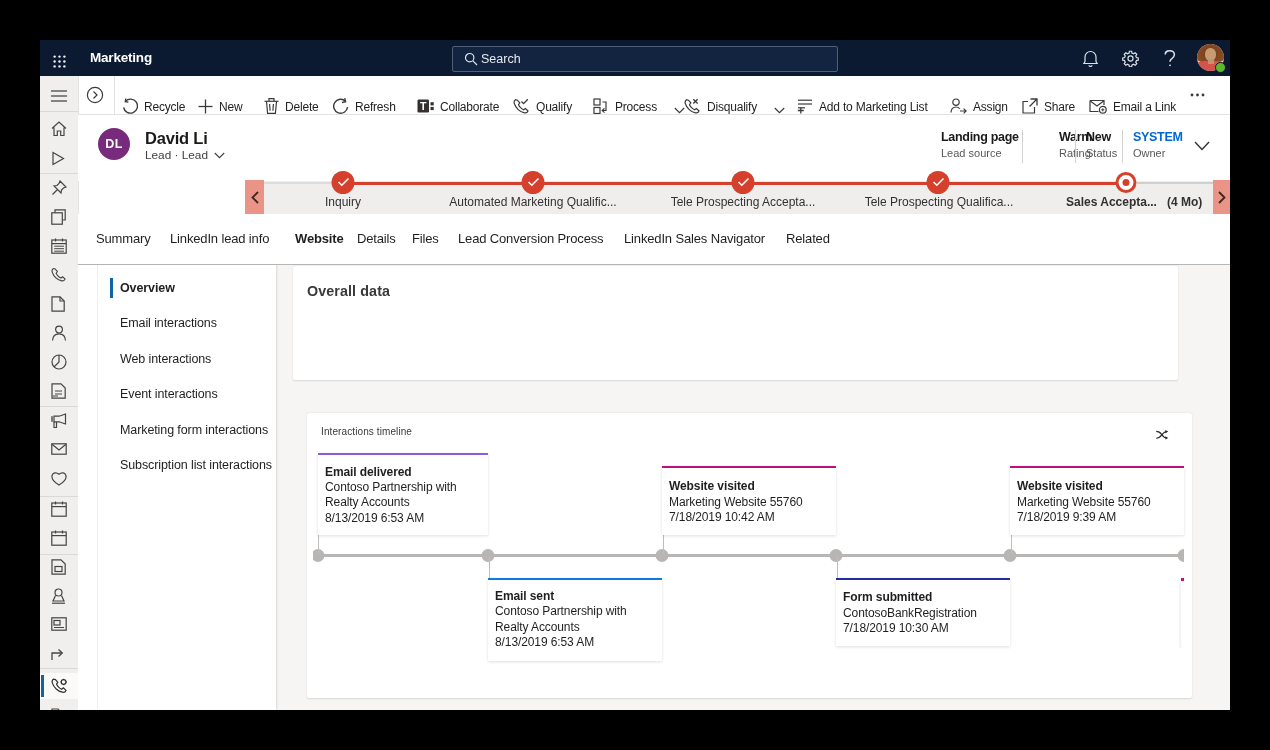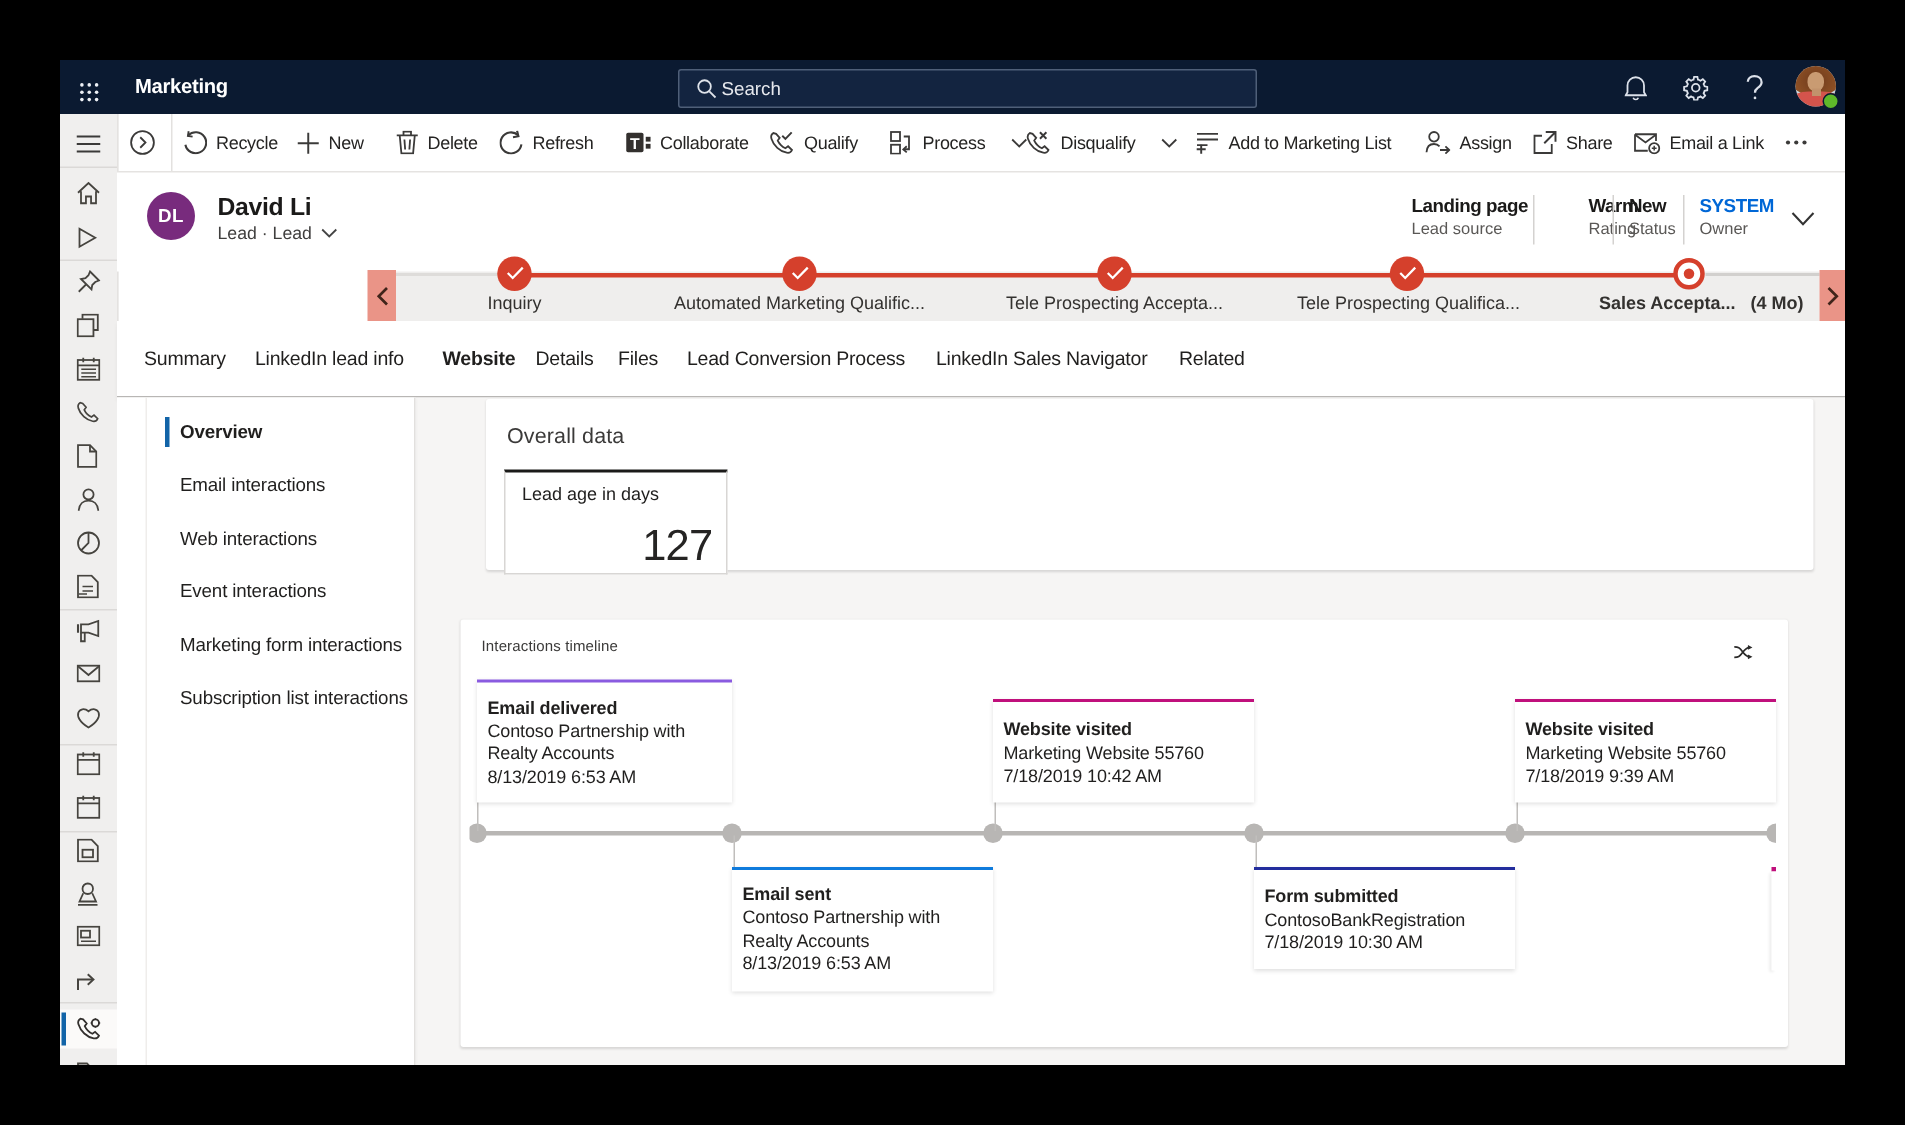--- a/index.html
+++ b/index.html
@@ -12,21 +12,21 @@
   #waffle{position:absolute;left:13px;top:15px;width:13px;height:13px;}
   #brand{position:absolute;left:50px;top:0;height:36px;line-height:36px;color:#fff;
          font-size:13.5px;font-weight:bold;letter-spacing:-0.2px;}
   #search{position:absolute;left:412px;top:6px;width:384px;height:24px;background:#132440;
           border:1px solid #4f5f78;border-radius:2px;color:#e7e9ee;font-size:12.5px;}
   #search .ph{position:absolute;left:28px;top:0;line-height:24px;}
   .topicon{position:absolute;top:9px;color:#e3e7ee;}
   
   #cmdbar{position:absolute;left:38px;top:36px;width:1152px;height:38px;background:#fff;}
   #cmdbar .sep{position:absolute;top:0px;width:1px;height:38px;background:#e3e1df;}
-  .cmditem{position:absolute;top:0;height:38px;display:flex;align-items:center;gap:6px;
+  .cmditem{position:absolute;top:0;height:38px;display:flex;align-items:flex-end;gap:6px;
            color:#252423;font-size:12px;letter-spacing:-0.2px;}
   .cmditem svg{flex:none;}
   
   #rail{position:absolute;left:0;top:36px;width:38px;height:634px;background:#f0efee;border-right:1px solid #e4e2e0;}
   .railicon{position:absolute;left:11px;color:#444341;}
   .raildiv{position:absolute;left:0px;width:38px;height:1px;background:#dbd9d7;}
   
   #rheader{position:absolute;left:38px;top:74px;width:1152px;height:66px;background:#fff;border-top:1px solid #e5e3e1;}
   #avatar{position:absolute;left:58px;top:88px;width:32px;height:32px;border-radius:50%;background:#782b7d;
           color:#fff;font-size:12.5px;font-weight:bold;text-align:center;line-height:32px;letter-spacing:0.3px;}
@@ -54,21 +54,21 @@
   #tabs span{position:absolute;top:17px;font-size:13px;color:#201f1e;letter-spacing:-0.15px;white-space:nowrap;}
   
   #content{position:absolute;left:38px;top:225px;width:1152px;height:445px;background:#f6f5f4;}
   #navpanel{position:absolute;left:0;top:0;width:198px;height:445px;background:#fff;border-right:1px solid #e2e0de;
             box-shadow:1px 0 2px rgba(0,0,0,0.04);text-align:center;}
   #navpanel .inline{position:absolute;left:19px;top:0;width:1px;height:445px;background:#efedeb;}
   .navitem{position:absolute;left:42px;line-height:14px;font-size:12.5px;color:#201f1e;white-space:nowrap;letter-spacing:-0.1px;}
   #navblue{position:absolute;left:32px;top:13px;width:3px;height:20px;background:#1264a8;}
   .card{position:absolute;background:#fff;border-radius:2px;box-shadow:0 0.8px 1.8px rgba(0,0,0,0.13);}
   
-  #card1{left:246px;top:1px;width:885px;height:114px;}
+  #card1{left:215px;top:1px;width:885px;height:114px;font-weight:bold;}
   #card1 .title{position:absolute;left:14px;top:17px;line-height:16px;font-size:14.3px;color:#3b3a39;letter-spacing:0.1px;}
   #tile{position:absolute;left:12px;top:47px;width:149px;height:70px;background:#fff;
         border:1px solid #d8d6d4;border-top:2.5px solid #1b1a19;box-sizing:border-box;}
   #tile .tl{position:absolute;left:11px;top:7px;font-size:12px;color:#201f1e;}
   #tile .big{position:absolute;right:9px;top:34px;line-height:30px;font-size:29px;color:#252423;letter-spacing:-0.5px;}
   
   #card2{left:229px;top:148px;width:885px;height:285px;}
   #card2 .title{position:absolute;left:14px;top:11px;line-height:16px;font-size:10px;color:#3b3a39;letter-spacing:0.1px;}
   .tldot{position:absolute;top:6px;width:13px;height:13px;border-radius:50%;background:#b8b6b4;transform:translateX(-50%);}
   .tcard{position:absolute;background:#fff;box-shadow:0 1px 3px rgba(0,0,0,0.13);box-sizing:border-box;}
@@ -432,24 +432,20 @@
       <div id="navblue"></div>
       <div class="navitem" style="top:16px;font-weight:bold;">Overview</div>
       <div class="navitem" style="top:51px">Email interactions</div>
       <div class="navitem" style="top:86.5px">Web interactions</div>
       <div class="navitem" style="top:122px">Event interactions</div>
       <div class="navitem" style="top:157.5px">Marketing form interactions</div>
       <div class="navitem" style="top:193px">Subscription list interactions</div>
     </div>
     <div class="card" id="card1">
       <div class="title">Overall data</div>
-      <div id="tile">
-        <div class="tl">Lead age in days</div>
-        <div class="big">127</div>
-      </div>
     </div>
     <div class="card" id="card2">
       <div class="title">Interactions timeline</div>
       <svg style="position:absolute;left:849px;top:17px" width="12.5" height="9.5" viewBox="0 0 12.5 9.5" fill="none" stroke="#2b2a29" stroke-width="1.15">
         <path d="M0.2 1.3 C2.8 1.3 3.8 1.8 5.6 4.3 C7.4 6.8 8.4 7.9 10.6 7.9"></path>
         <path d="M0.2 8.2 C2.8 8.2 3.8 7.7 5.6 5.2 C7.4 2.7 8.4 1.6 10.6 1.6"></path>
         <path d="M9.3 0 L12.3 1.6 L9.3 3.2 Z" fill="#2b2a29" stroke="none"></path>
         <path d="M9.3 6.3 L12.3 7.9 L9.3 9.5 Z" fill="#2b2a29" stroke="none"></path>
       </svg>
       <div style="position:absolute;left:6px;top:130px;width:871px;height:26px;overflow:hidden;">

